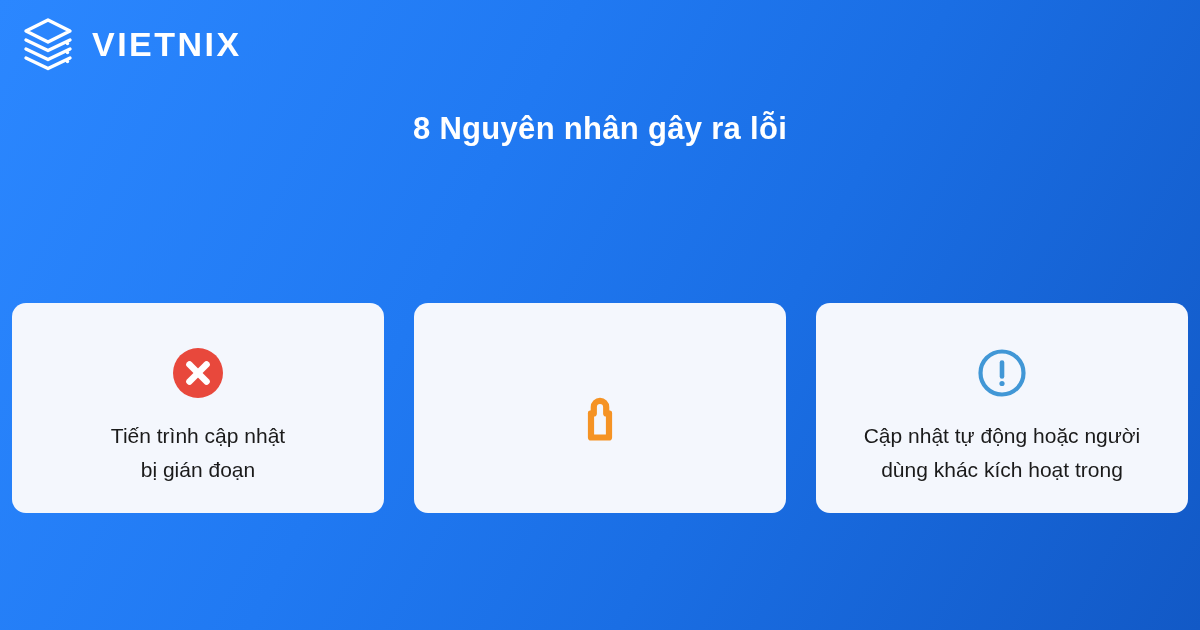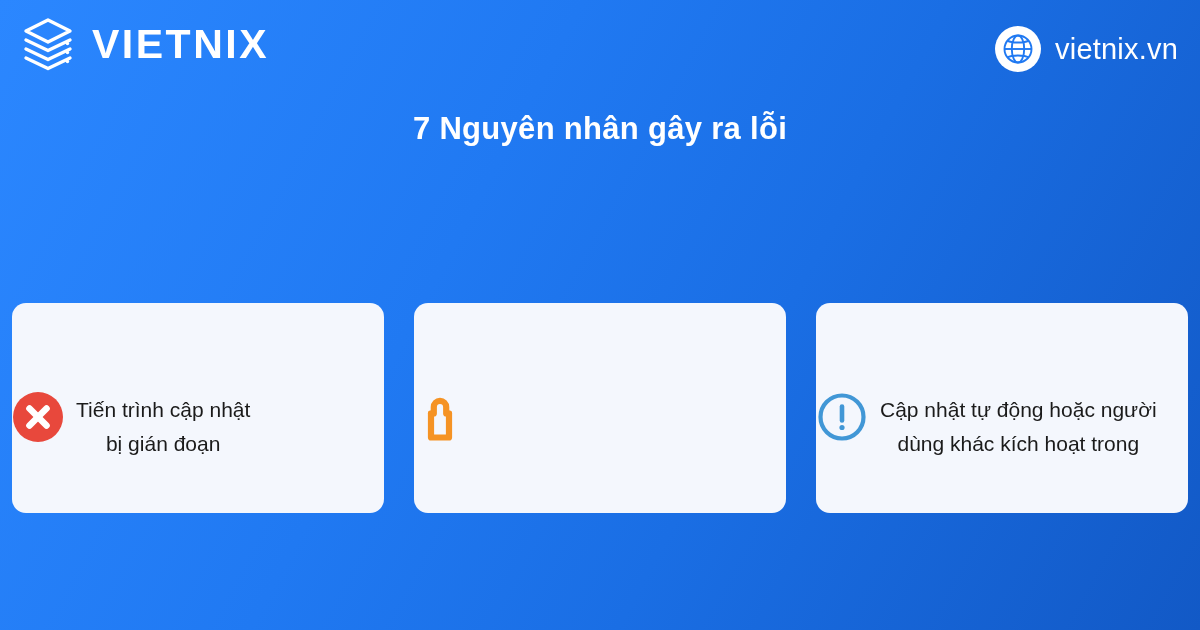--- a/index.html
+++ b/index.html
@@ -30,21 +30,21 @@
     align-items: center;
     gap: 14px;
   }
   .brand-mark {
     width: 60px;
     height: 60px;
     display: block;
   }
   .brand-word {
     color: #ffffff;
-    font-size: 41px;
+    font-size: 34px;
     font-weight: bold;
     letter-spacing: 2.5px;
     line-height: 1;
     white-space: nowrap;
   }
 
   .site {
     position: absolute;
     right: 22px;
     top: 26px;
@@ -88,24 +88,25 @@
     width: 1176px;
     height: 210px;
     display: flex;
     gap: 30px;
   }
   .card {
     flex: 1 1 0;
     background: #f4f7fd;
     border-radius: 14px;
     display: flex;
-    flex-direction: row;
+    flex-direction: column;
     align-items: center;
     padding-top: 18px;
     box-sizing: border-box;
+    justify-content: center;
   }
   .card-icon {
     width: 52px;
     height: 52px;
     display: block;
     flex: none;
   }
   .card-text {
     margin-top: 20px;
     color: #1b1b1b;
@@ -133,37 +134,22 @@
         <g fill="#ffffff">
           <circle cx="49.5" cy="29.5" r="1.7"></circle>
           <circle cx="49.5" cy="38.5" r="1.7"></circle>
           <circle cx="49.5" cy="47.5" r="1.7"></circle>
         </g>
       </svg>
     </span>
     <span class="brand-word">VIETNIX</span>
   </div>
 
-  <div class="site">
-    <span class="globe-wrap">
-      <svg class="globe-icon" viewBox="0 0 46 46" aria-hidden="true">
-        <circle cx="23" cy="23" r="23" fill="#ffffff"></circle>
-        <g fill="none" stroke="#2079f2" stroke-width="1.9">
-          <circle cx="23" cy="23" r="13.5"></circle>
-          <ellipse cx="23" cy="23" rx="6.2" ry="13.5"></ellipse>
-          <line x1="9.5" y1="23" x2="36.5" y2="23"></line>
-          <path d="M12.6 14.6 C16.4 17.2 29.6 17.2 33.4 14.6"></path>
-          <path d="M12.6 31.4 C16.4 28.8 29.6 28.8 33.4 31.4"></path>
-        </g>
-      </svg>
-    </span>
-    <span class="site-label">vietnix.vn</span>
-  </div>
 
-  <div class="headline">7 Nguyên nhân gây ra lỗi</div>
+  <div class="headline">8 Nguyên nhân gây ra lỗi</div>
 
   <div class="cards">
 
     <div class="card">
       <span>
         <svg class="card-icon" viewBox="0 0 52 52" aria-hidden="true">
           <circle cx="26" cy="26" r="25" fill="#e8483c"></circle>
           <g stroke="#ffffff" stroke-width="6.6" stroke-linecap="round">
             <line x1="17.5" y1="17.5" x2="34.5" y2="34.5"></line>
             <line x1="34.5" y1="17.5" x2="17.5" y2="34.5"></line>

